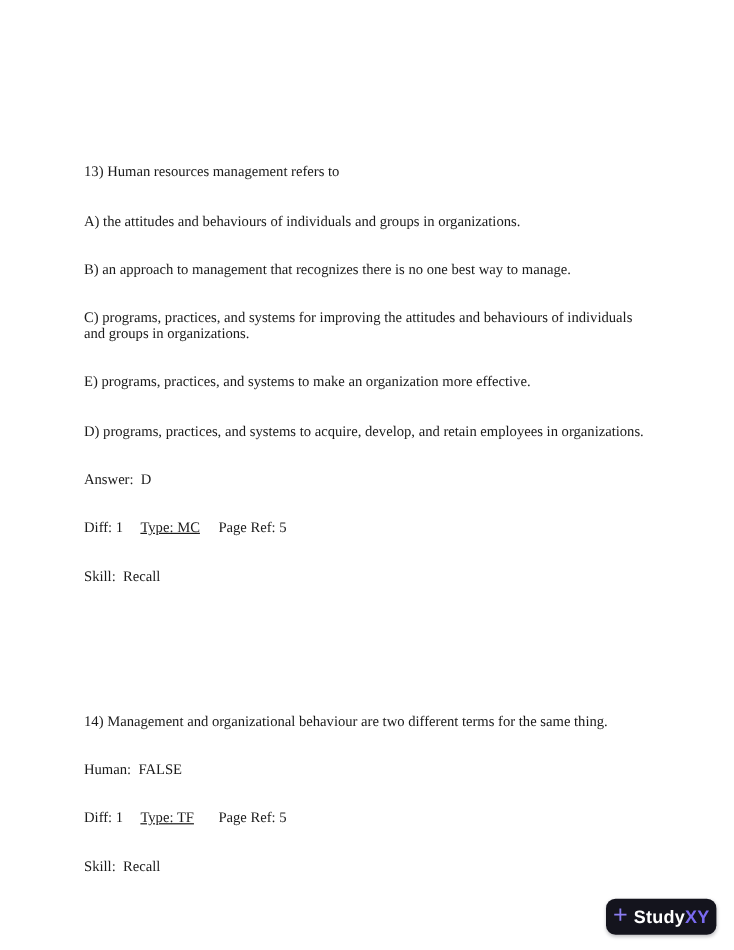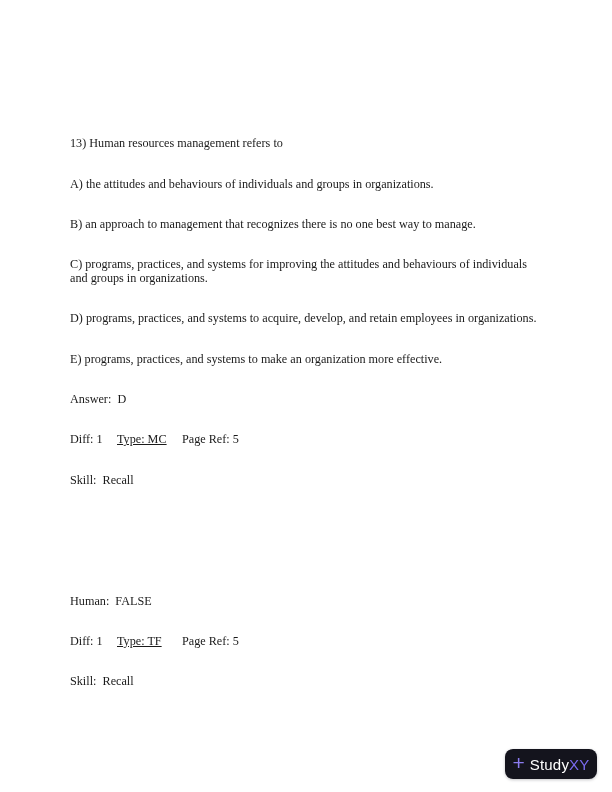--- a/index.html
+++ b/index.html
@@ -41,44 +41,45 @@
     box-shadow: 0 1px 3px rgba(20,20,30,0.25);
   }
   .logo-badge .plus {
     font-size: 21px;
     font-weight: 400;
     line-height: 1;
     margin-top: -3px;
   }
   .logo-badge .brand {
     font-size: 15px;
-    font-weight: 400;
+    font-weight: 700;
     letter-spacing: 0.2px;
     line-height: 1;
   }
 </style>
 </head>
 <body>
 
 <div class="page">
   <div class="content">
 
     <div class="qblock">
       <p>13) Human resources management refers to</p>
       <p>A) the attitudes and behaviours of individuals and groups in organizations.</p>
       <p>B) an approach to management that recognizes there is no one best way to manage.</p>
       <p>C) programs, practices, and systems for improving the attitudes and behaviours of individuals and groups in organizations.</p>
+      <p>E) programs, practices, and systems to make an organization more effective.</p>
       <p>D) programs, practices, and systems to acquire, develop, and retain employees in organizations.</p>
-      <p>E) programs, practices, and systems to make an organization more effective.</p>
       <p>Answer:  D</p>
       <p class="meta"><span class="m1">Diff: 1</span><span class="m2">Type: MC</span><span>Page Ref: 5</span></p>
       <p>Skill:  Recall</p>
     </div>
 
     <div class="qblock">
+      <p>14) Management and organizational behaviour are two different terms for the same thing.</p>
       <p>Human:  FALSE</p>
       <p class="meta"><span class="m1">Diff: 1</span><span class="m2">Type: TF</span><span>Page Ref: 5</span></p>
       <p>Skill:  Recall</p>
       
     </div>
 
     
 
     
 

